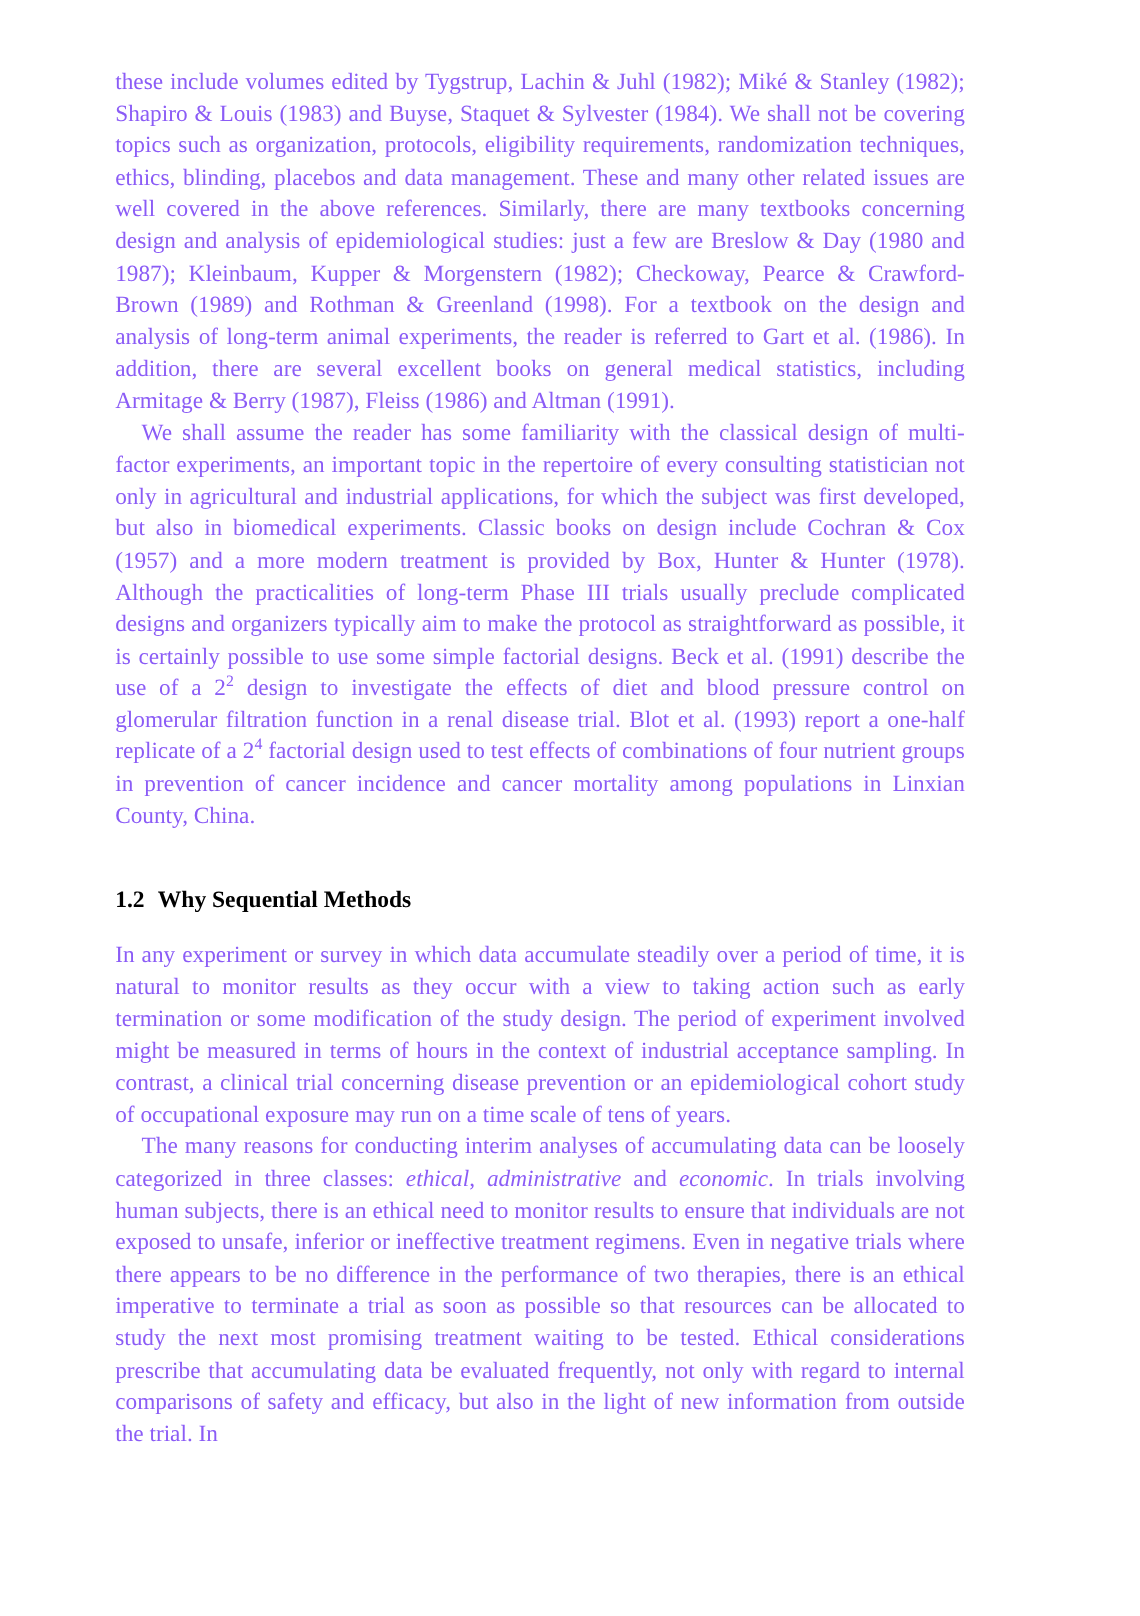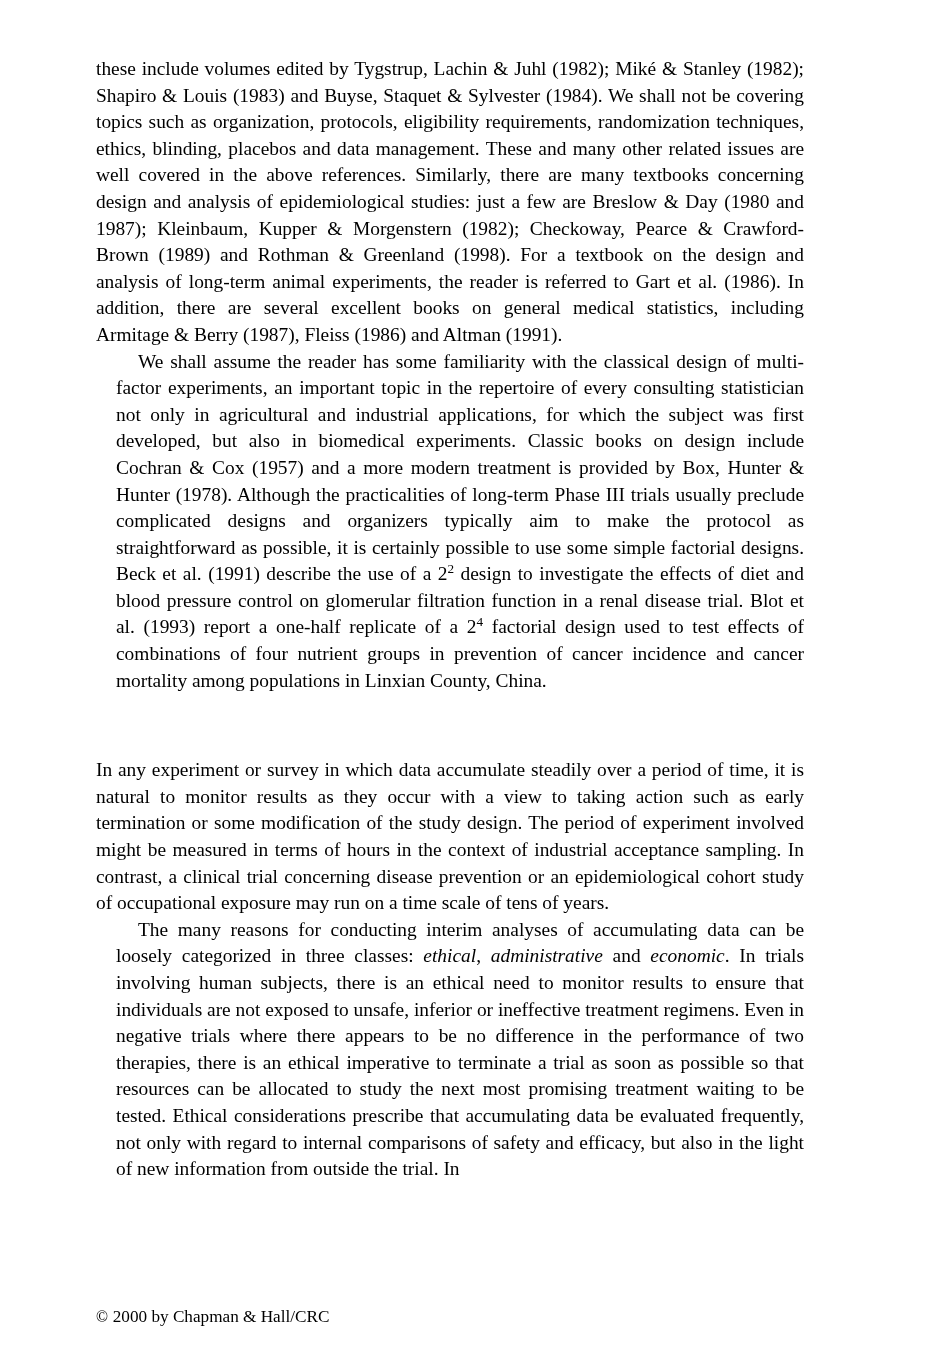--- a/index.html
+++ b/index.html
@@ -24,25 +24,24 @@
     width: 708px;
   }
   p.body-par {
     margin: 0;
     font-size: 19.4px;
     line-height: 26.6px;
     text-align: justify;
     text-justify: inter-word;
     -webkit-hyphens: none;
     hyphens: none;
-    color: #000000;
+    color: #8b5cf6;
   }
   p.indent {
     text-indent: 22px;
-    margin-left: 20px;
   }
   h2.section-heading {
     margin: 0;
     font-size: 19.6px;
     line-height: 26.6px;
     font-weight: bold;
     text-align: left;
     color: #000;
   }
   .gap-before-heading { height: 44px; }
@@ -77,24 +76,24 @@
 <div class="page">
 
   <div class="content">
 
     <p class="body-par">these include volumes edited by Tygstrup, Lachin &amp; Juhl (1982); Miké &amp; Stanley (1982); Shapiro &amp; Louis (1983) and Buyse, Staquet &amp; Sylvester (1984). We shall not be covering topics such as organization, protocols, eligibility requirements, randomization techniques, ethics, blinding, placebos and data management. These and many other related issues are well covered in the above references. Similarly, there are many textbooks concerning design and analysis of epidemiological studies: just a few are Breslow &amp; Day (1980 and 1987); Kleinbaum, Kupper &amp; Morgenstern (1982); Checkoway, Pearce &amp; Crawford-Brown (1989) and Rothman &amp; Greenland (1998). For a textbook on the design and analysis of long-term animal experiments, the reader is referred to Gart et al. (1986). In addition, there are several excellent books on general medical statistics, including Armitage &amp; Berry (1987), Fleiss (1986) and Altman (1991).</p>
 
     <p class="body-par indent"><span>We shall assume the reader has some familiarity with the classical design of multi-factor experiments, an important topic in the repertoire of every consulting statistician not only in agricultural and industrial applications, for which the subject was first developed, but also in biomedical experiments. Classic books on design include Cochran &amp; Cox (1957) and a more modern treatment is provided by Box, Hunter &amp; Hunter (1978). Although the practicalities of long-term Phase III trials usually preclude complicated designs and organizers typically aim to make the protocol as straightforward as possible, it is certainly possible to use some simple factorial designs. Beck et al. (1991) describe the use of a 2</span><sup>2</sup><span> design to investigate the effects of diet and blood pressure control on glomerular filtration function in a renal disease trial. Blot et al. (1993) report a one-half replicate of a 2</span><sup>4</sup><span> factorial design used to test effects of combinations of four nutrient groups in prevention of cancer incidence and cancer mortality among populations in Linxian County, China.</span></p>
 
     <div class="gap-before-heading"></div>
 
+    <h2 class="section-heading"><span class="sec-num">1.2</span><span>Why Sequential Methods</span></h2>
 
     <div class="gap-after-heading"></div>
 
     <p class="body-par">In any experiment or survey in which data accumulate steadily over a period of time, it is natural to monitor results as they occur with a view to taking action such as early termination or some modification of the study design. The period of experiment involved might be measured in terms of hours in the context of industrial acceptance sampling. In contrast, a clinical trial concerning disease prevention or an epidemiological cohort study of occupational exposure may run on a time scale of tens of years.</p>
 
     <p class="body-par indent"><span>The many reasons for conducting interim analyses of accumulating data can be loosely categorized in three classes: </span><em class="ital">ethical</em><span>, </span><em class="ital">administrative</em><span> and </span><em class="ital">economic</em><span>. In trials involving human subjects, there is an ethical need to monitor results to ensure that individuals are not exposed to unsafe, inferior or ineffective treatment regimens. Even in negative trials where there appears to be no difference in the performance of two therapies, there is an ethical imperative to terminate a trial as soon as possible so that resources can be allocated to study the next most promising treatment waiting to be tested. Ethical considerations prescribe that accumulating data be evaluated frequently, not only with regard to internal comparisons of safety and efficacy, but also in the light of new information from outside the trial. In</span></p>
 
   </div>
 
-  <div class="footer"><span class="copy-mark">©</span>&nbsp;<span>2000 by Chapman &amp; Hall/CRC</span></div>
 
 </div>
 
 </body></html>

